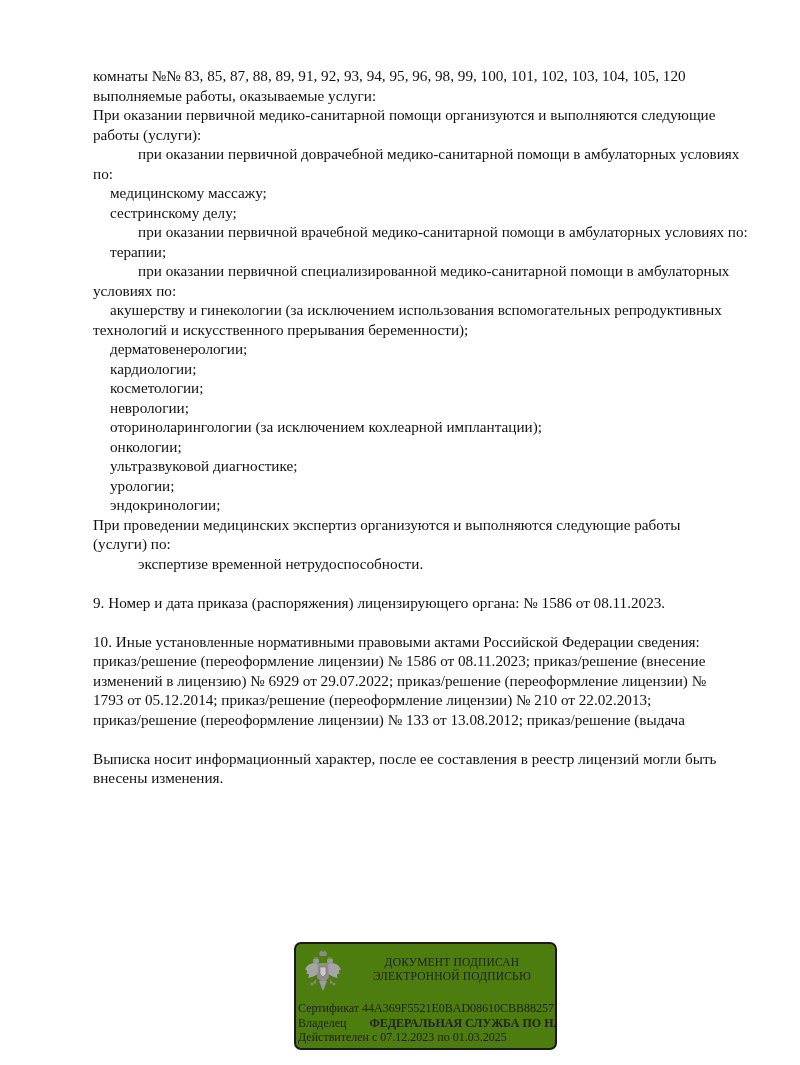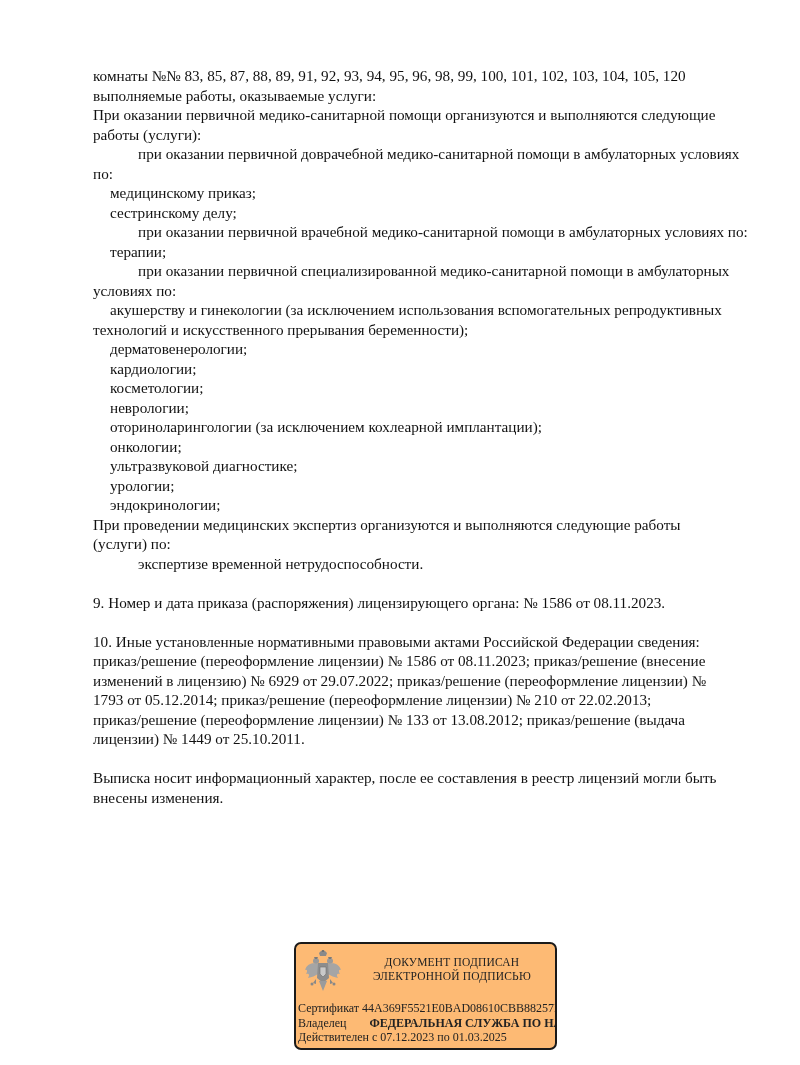--- a/index.html
+++ b/index.html
@@ -33,21 +33,21 @@
     .stamp {
       position: absolute;
       left: 294px;
       top: 942px;
       width: 263px;
       height: 108px;
       border: 2px solid #1a1a1a;
       border-radius: 7px;
       box-sizing: border-box;
       overflow: hidden;
-      background: #fdba74;
+      background: #4d7c0f;
     }
     .stamp .emblem {
       position: absolute;
       left: 8px;
       top: 6px;
       width: 38px;
       height: 44px;
     }
     .stamp .title {
       position: absolute;
@@ -78,21 +78,21 @@
 </head>
 <body>
 
 <div class="page" id="doc">
     <div class="line">комнаты №№ 83, 85, 87, 88, 89, 91, 92, 93, 94, 95, 96, 98, 99, 100, 101, 102, 103, 104, 105, 120</div>
     <div class="line">выполняемые работы, оказываемые услуги:</div>
     <div class="line">При оказании первичной медико-санитарной помощи организуются и выполняются следующие</div>
     <div class="line">работы (услуги):</div>
     <div class="line ind1">при оказании первичной доврачебной медико-санитарной помощи в амбулаторных условиях</div>
     <div class="line">по:</div>
-    <div class="line ind2">медицинскому приказ;</div>
+    <div class="line ind2">медицинскому массажу;</div>
     <div class="line ind2">сестринскому делу;</div>
     <div class="line ind1">при оказании первичной врачебной медико-санитарной помощи в амбулаторных условиях по:</div>
     <div class="line ind2">терапии;</div>
     <div class="line ind1">при оказании первичной специализированной медико-санитарной помощи в амбулаторных</div>
     <div class="line">условиях по:</div>
     <div class="line ind2">акушерству и гинекологии (за исключением использования вспомогательных репродуктивных</div>
     <div class="line">технологий и искусственного прерывания беременности);</div>
     <div class="line ind2">дерматовенерологии;</div>
     <div class="line ind2">кардиологии;</div>
     <div class="line ind2">косметологии;</div>
@@ -106,21 +106,20 @@
     <div class="line">(услуги) по:</div>
     <div class="line ind1">экспертизе временной нетрудоспособности.</div>
     <div class="line"></div>
     <div class="line">9. Номер и дата приказа (распоряжения) лицензирующего органа: № 1586 от 08.11.2023.</div>
     <div class="line"></div>
     <div class="line">10. Иные установленные нормативными правовыми актами Российской Федерации сведения:</div>
     <div class="line">приказ/решение (переоформление лицензии) № 1586 от 08.11.2023; приказ/решение (внесение</div>
     <div class="line">изменений в лицензию) № 6929 от 29.07.2022; приказ/решение (переоформление лицензии) №</div>
     <div class="line">1793 от 05.12.2014; приказ/решение (переоформление лицензии) № 210 от 22.02.2013;</div>
     <div class="line">приказ/решение (переоформление лицензии) № 133 от 13.08.2012; приказ/решение (выдача</div>
-    <div class="line">лицензии) № 1449 от 25.10.2011.</div>
     <div class="line"></div>
     <div class="line">Выписка носит информационный характер, после ее составления в реестр лицензий могли быть</div>
     <div class="line">внесены изменения.</div>
   </div>
 
 <div class="stamp">
   <svg class="emblem" viewBox="0 0 38 44">
 
     <path d="M15 3 L17 1 L19 0 L21 1 L23 3 L22 6 L16 6 Z" fill="#8a8a8a"></path>
     <circle cx="19" cy="1" r="1" fill="#6a6a6a"></circle>

